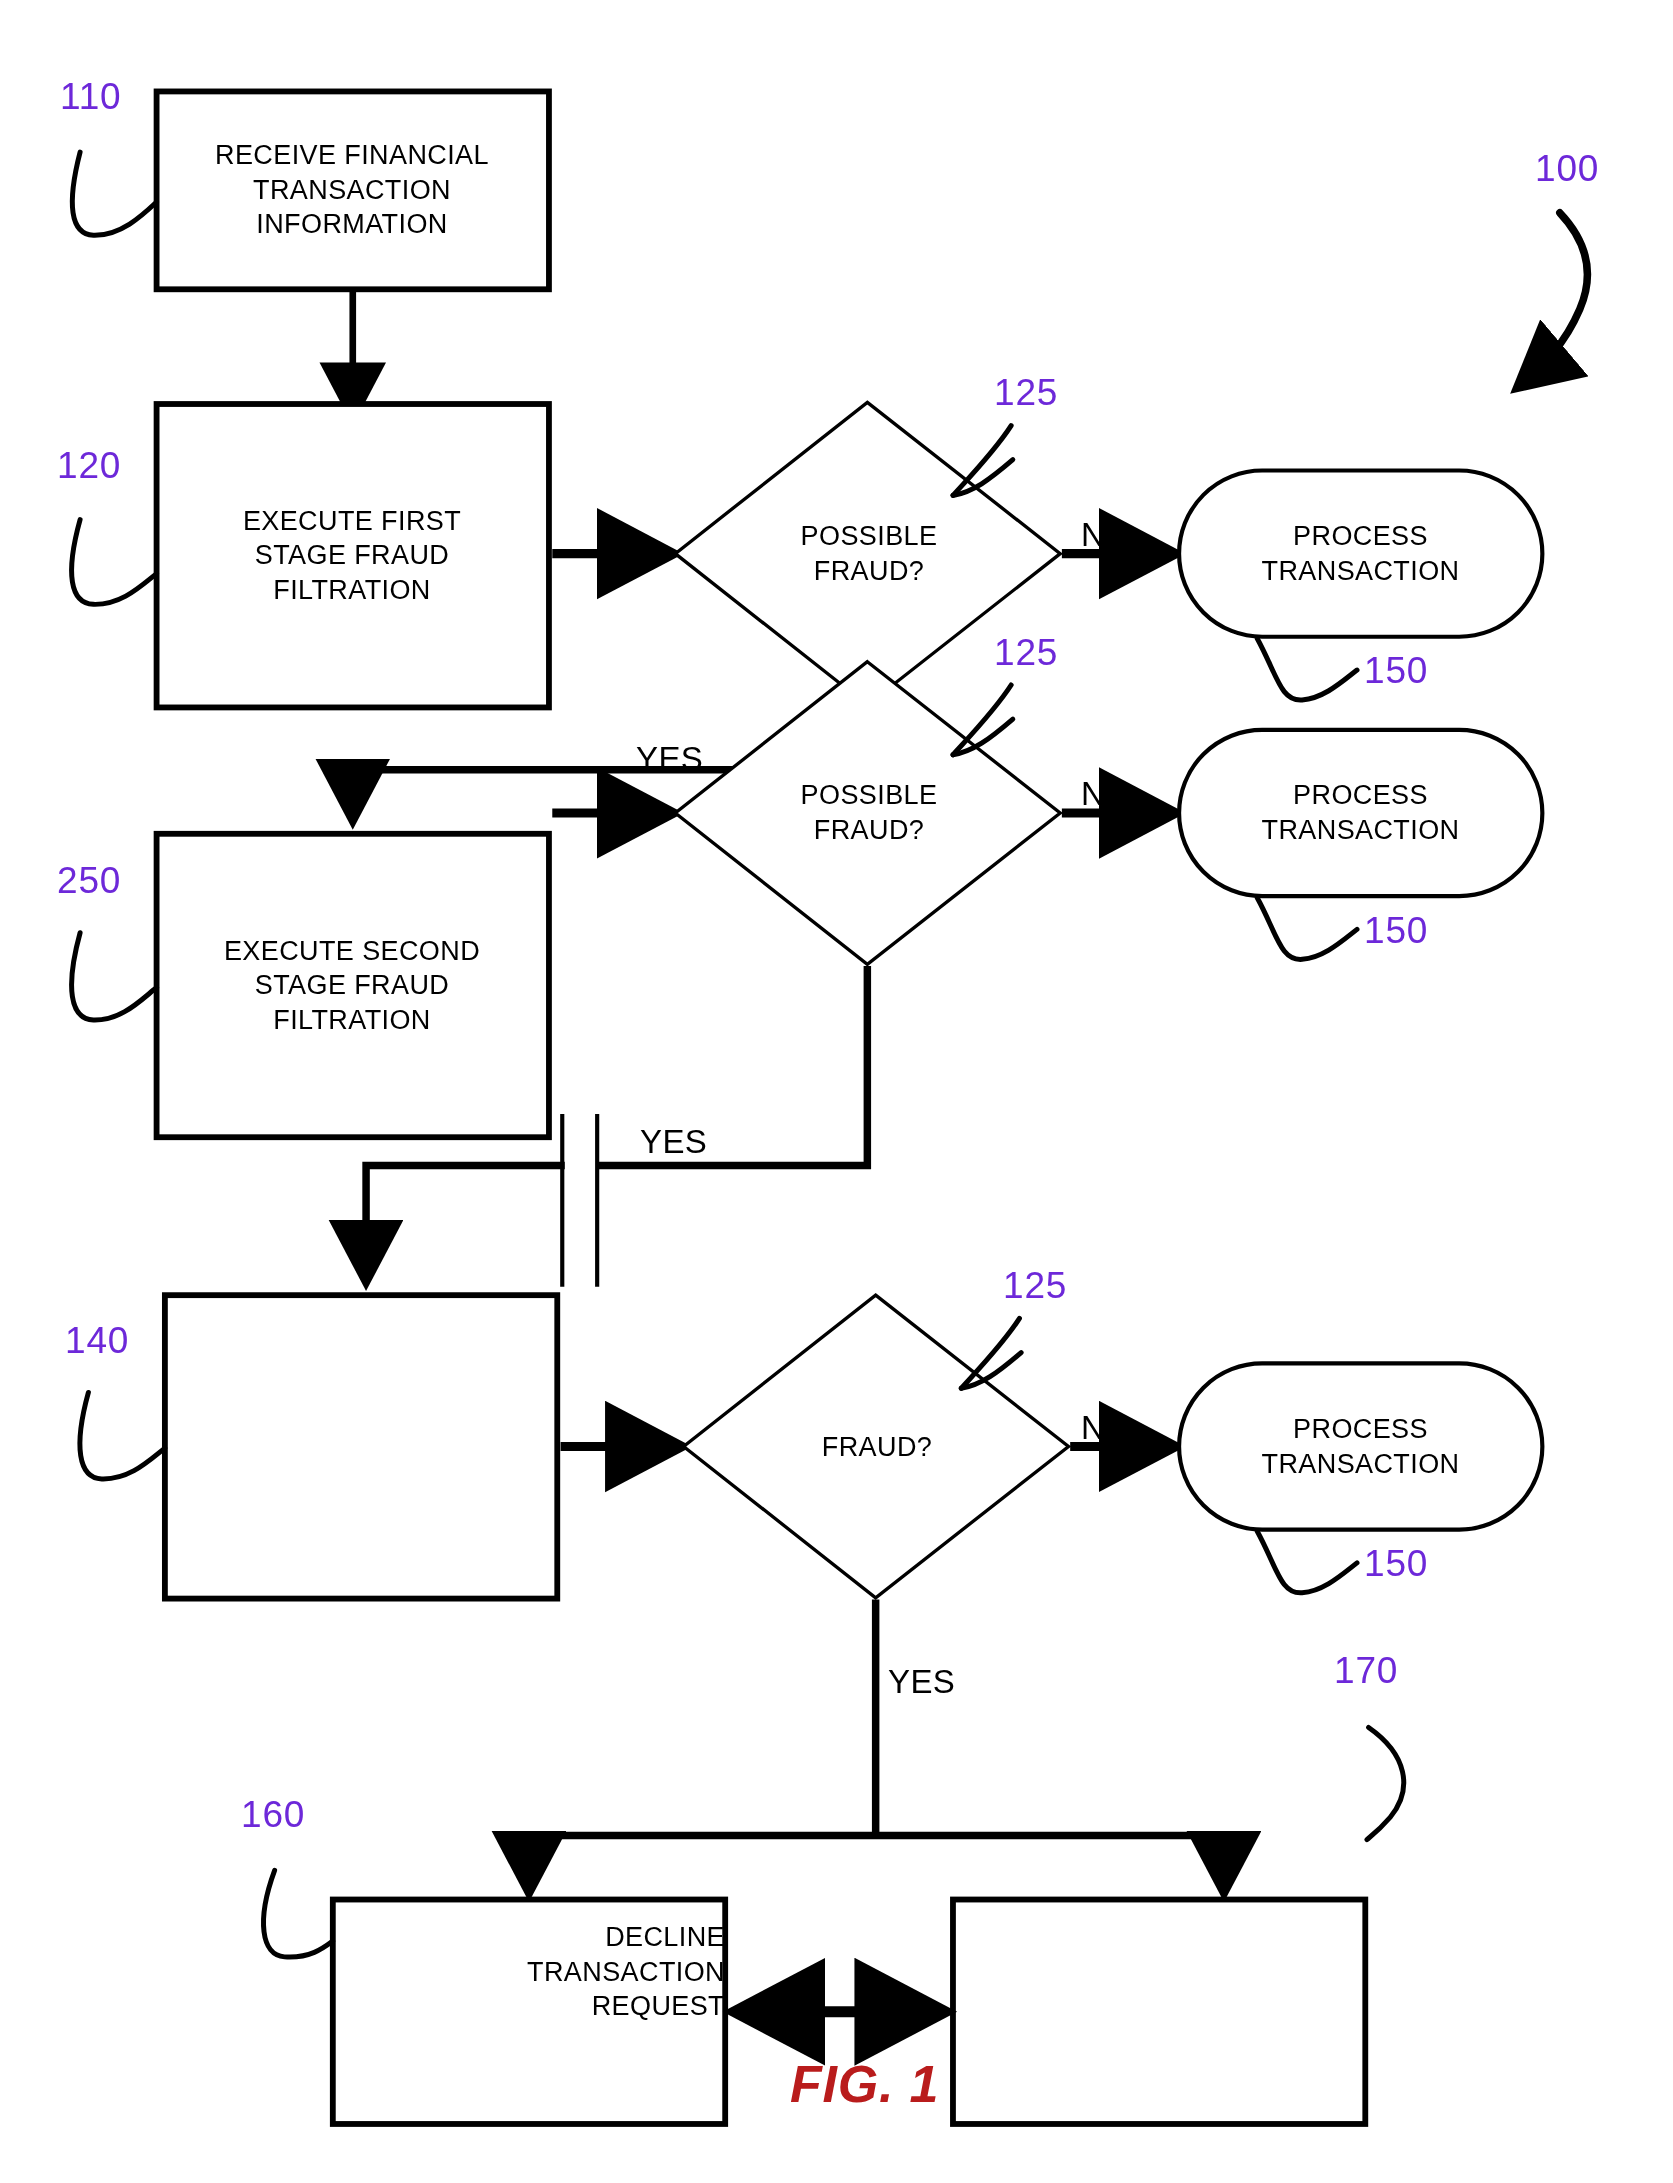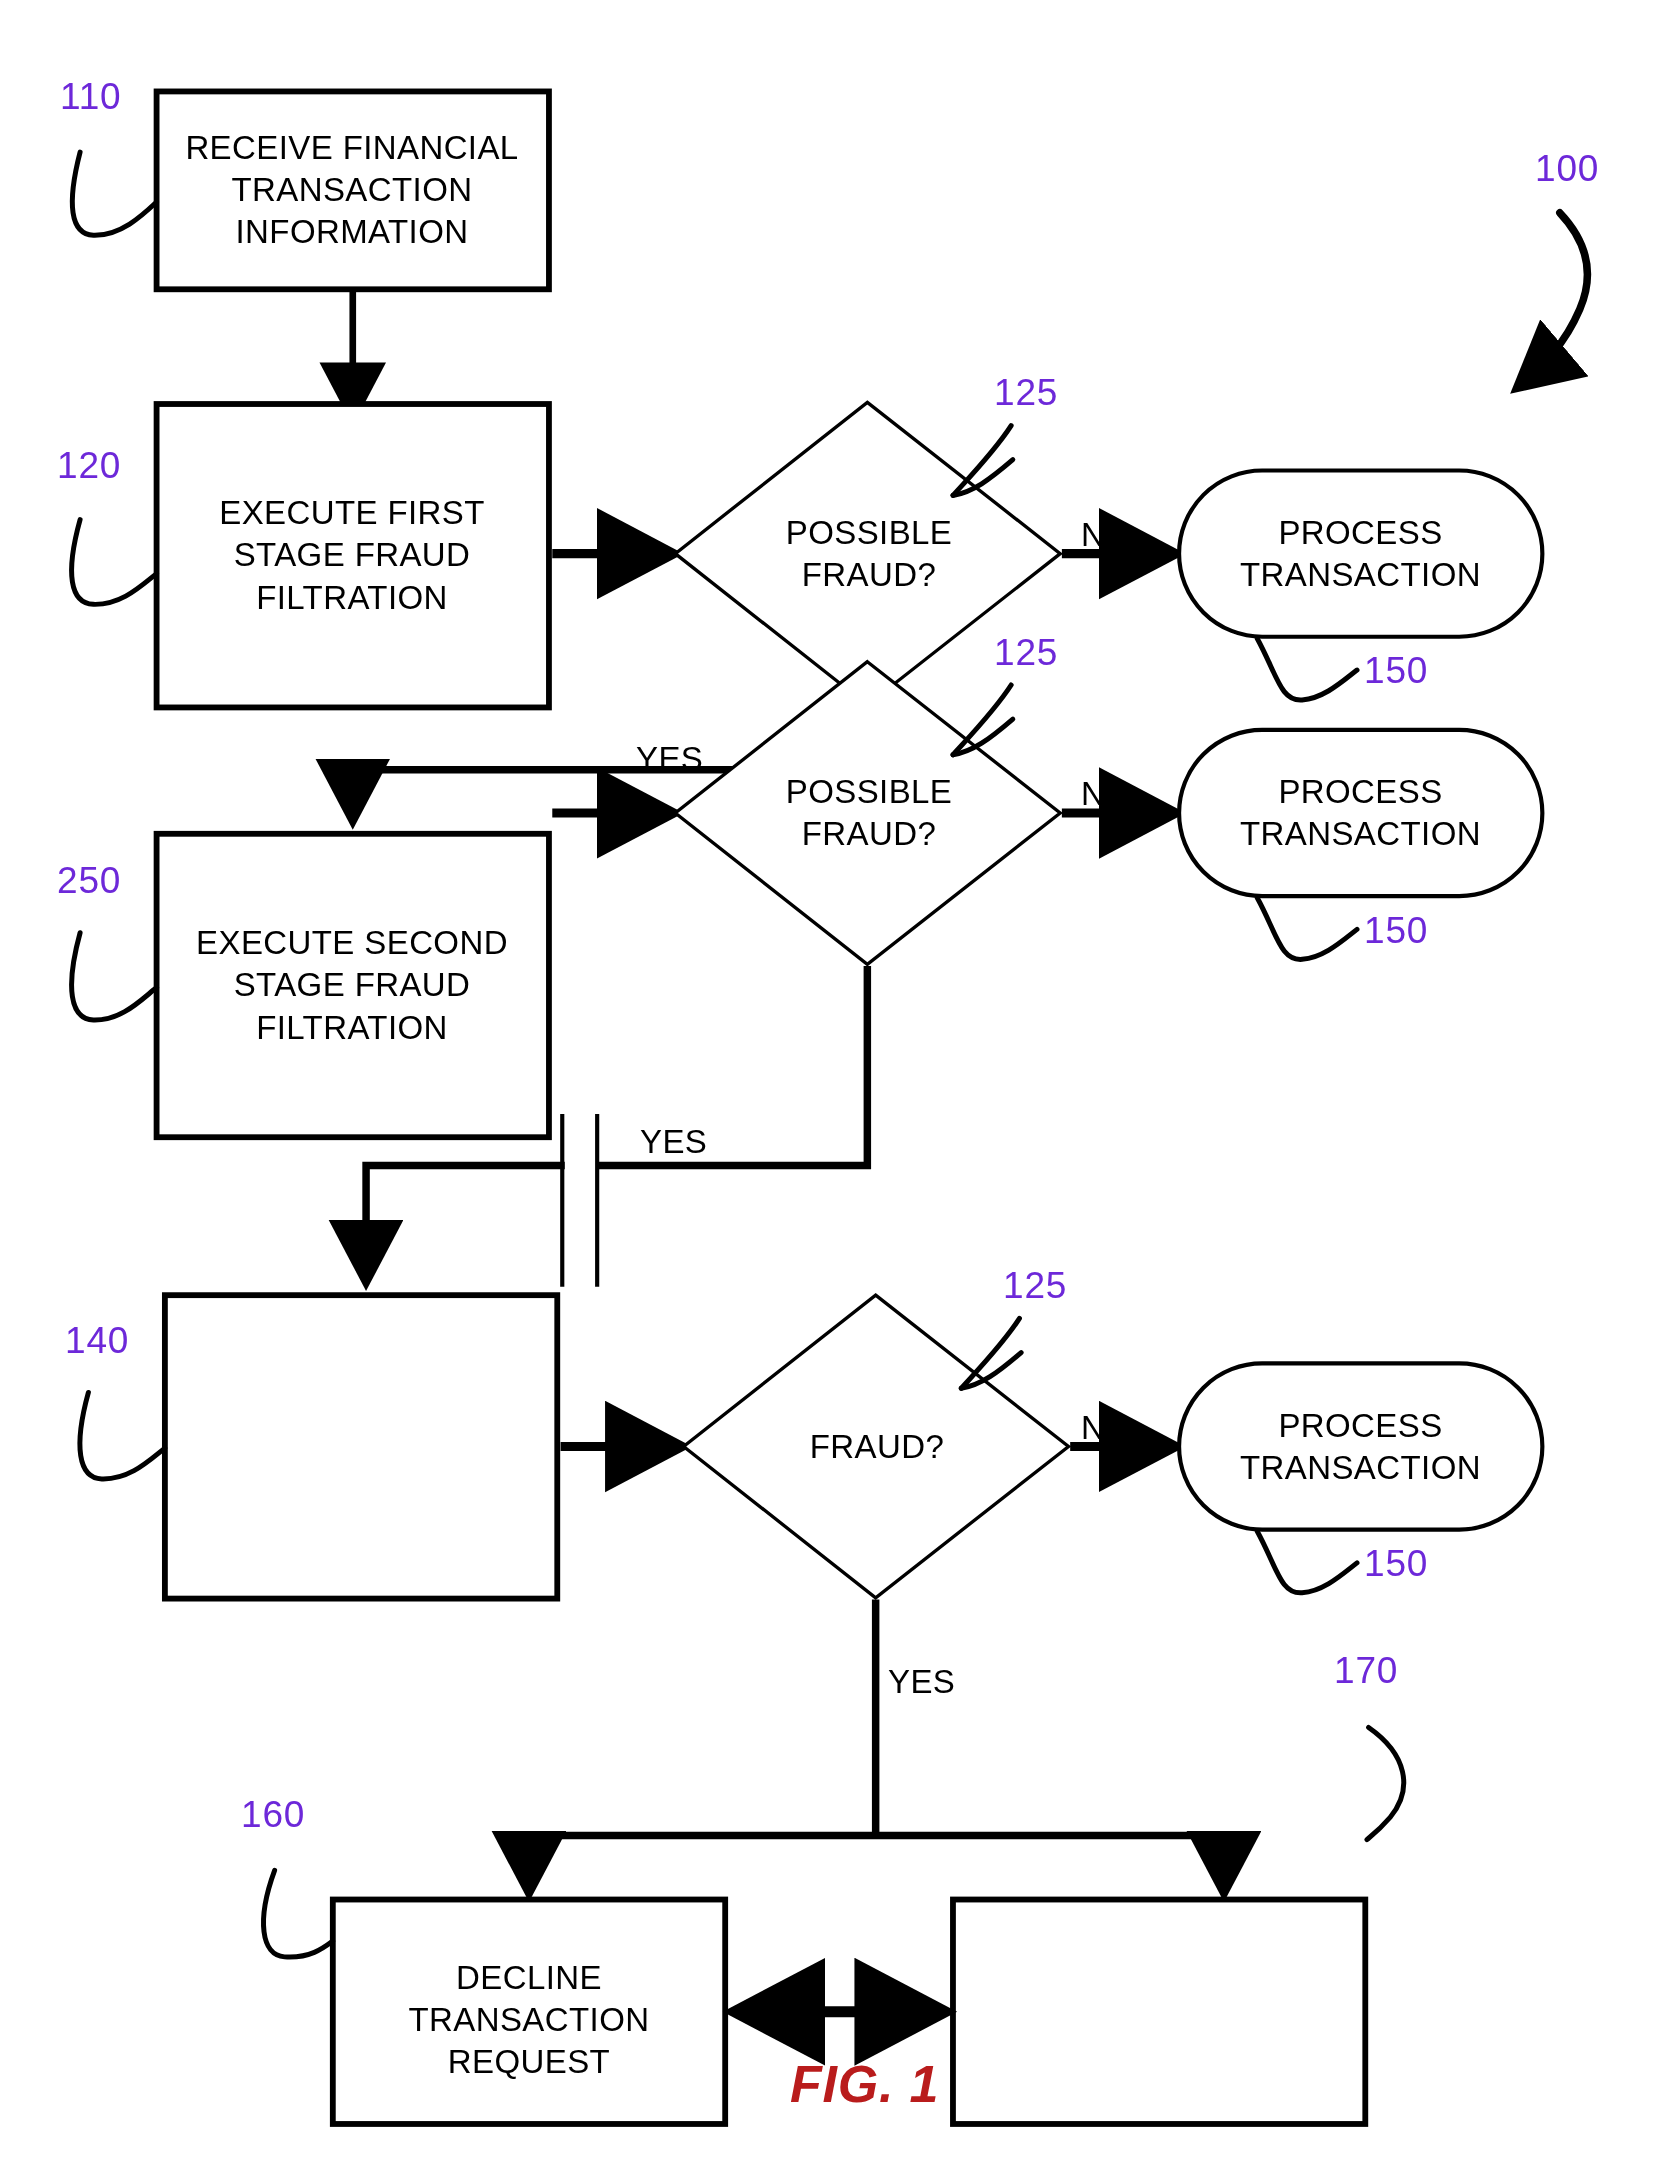--- a/index.html
+++ b/index.html
@@ -26,21 +26,21 @@
     height: 2183px;
   }
   .node-text {
     position: absolute;
     display: flex;
     flex-direction: column;
     align-items: center;
     justify-content: center;
     text-align: center;
     font-family: "Liberation Sans", sans-serif;
-    font-size: 33px;
+    font-size: 27px;
     line-height: 1.28;
     letter-spacing: 0.4px;
     color: #000;
     white-space: pre;
     pointer-events: none;
   }
   .edge-label {
     position: absolute;
     font-family: "Liberation Sans", sans-serif;
     font-size: 33px;
@@ -231,21 +231,21 @@
   <div class="node-text" style="left:1179px; top:1364px; width:363px; height:166px;">
     <span>PROCESS</span>
     <span>TRANSACTION</span>
   </div>
   <div class="ref-num" style="left:1364px; top:1543px;">150</div>
 
   <div class="edge-label" style="left:1081px; top:1392px;">NO</div>
 
   <div class="edge-label" style="left:888px; top:1646px;">YES</div>
 
-  <div class="node-text" style="left:333px; top:1908px; width:392px; height:224px;">
+  <div class="node-text" style="left:333px; top:1860px; width:392px; height:224px;align-items:flex-end;">
     <span>DECLINE</span>
     <span>TRANSACTION</span>
     <span>REQUEST</span>
   </div>
   <div class="ref-num" style="left:241px; top:1794px;">160</div>
 
   <div class="ref-num" style="left:1334px; top:1650px;">170</div>
 
   <div class="ref-num" style="left:1535px; top:148px;">100</div>
 

